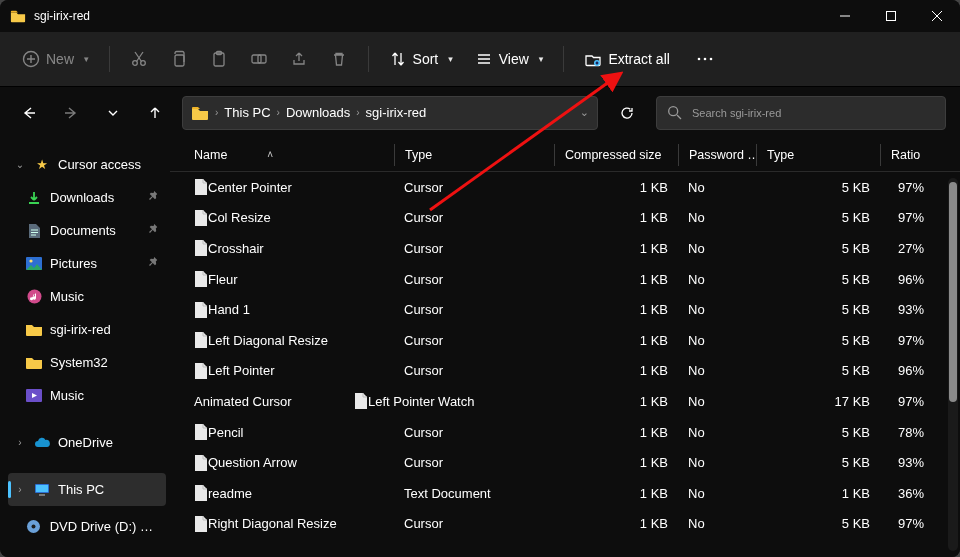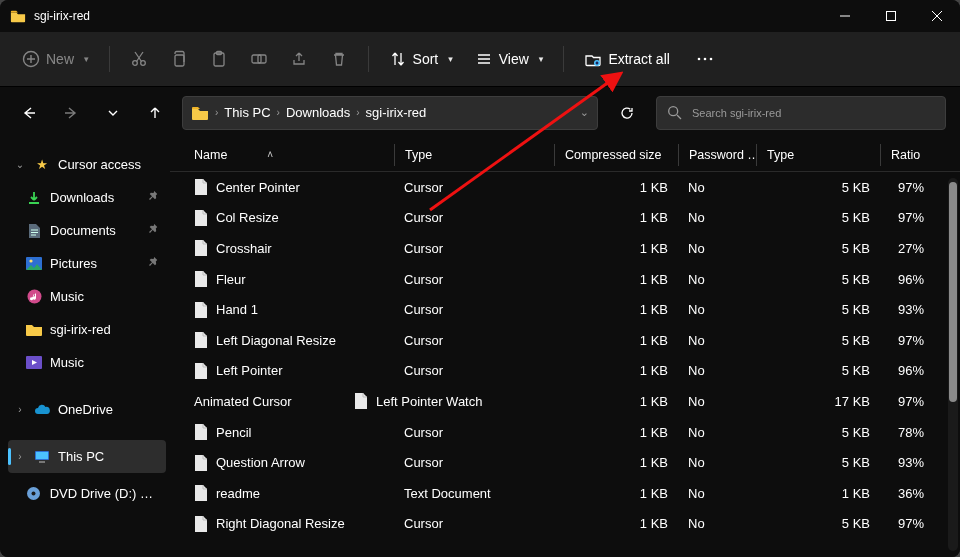--- a/index.html
+++ b/index.html
@@ -80,21 +80,21 @@
   .col.first { border-left:0; }
   .col-headers .col:first-child .sort { margin-left:auto; font-size:10px; opacity:.8; }
   .c-name { width:210px; }
   .c-type { width:160px; }
   .c-csize{ width:124px; justify-content:flex-end; }
   .c-pass { width:78px; overflow:hidden; }
   .c-size { width:124px; justify-content:flex-end; }
   .c-ratio{ width:54px; justify-content:flex-end; }
   .filelist { flex:1; overflow:hidden; }
   .row { height:30.6px; display:flex; align-items:center; padding:0 0 0 14px; font-size:13px; }
-  .row .c-name { display:flex; align-items:center; gap:8px; }
+  .row .c-name { display:flex; align-items:center; }
   .file-ico { width:14px; height:18px; }
   
   .scroll-track { position:absolute; right:2px; top:40px; bottom:6px; width:10px;
     background:#1a1a1a; border-radius:5px; }
   .scroll-thumb { position:absolute; left:1px; right:1px; top:4px; height:220px;
     background:#8a8a8a; border-radius:4px; }
   
   .arrow-annot { position:absolute; pointer-events:none; z-index:50; }
   
   .chev-down { font-size:9px; margin-left:4px; opacity:.9; }
@@ -333,20 +333,28 @@
               <span class="ico">
                 <svg width="16" height="13" viewBox="0 0 16 13">
                   <path d="M0 2 h6 l2 2 h8 v8 a1 1 0 0 1 -1 1 H1 a1 1 0 0 1 -1 -1 z" fill="#f7c948"></path>
                 </svg>
               </span>
               <span>sgi-irix-red</span>
             </div>
             <div class="side-item side-indent">
               <span class="ico">
                 <svg width="16" height="13" viewBox="0 0 16 13">
+                  <path d="M0 2 h6 l2 2 h8 v8 a1 1 0 0 1 -1 1 H1 a1 1 0 0 1 -1 -1 z" fill="#f7c948"></path>
+                </svg>
+              </span>
+              <span>System32</span>
+            </div>
+            <div class="side-item side-indent">
+              <span class="ico">
+                <svg width="16" height="13" viewBox="0 0 16 13">
                   <rect width="16" height="13" rx="1" fill="#6b4fc9"></rect>
                   <path d="M6 4 l5 2.5 -5 2.5 z" fill="#fff"></path>
                 </svg>
               </span>
               <span>Music</span>
             </div>
           </div>
       </div>
 
       <div class="side-group">

